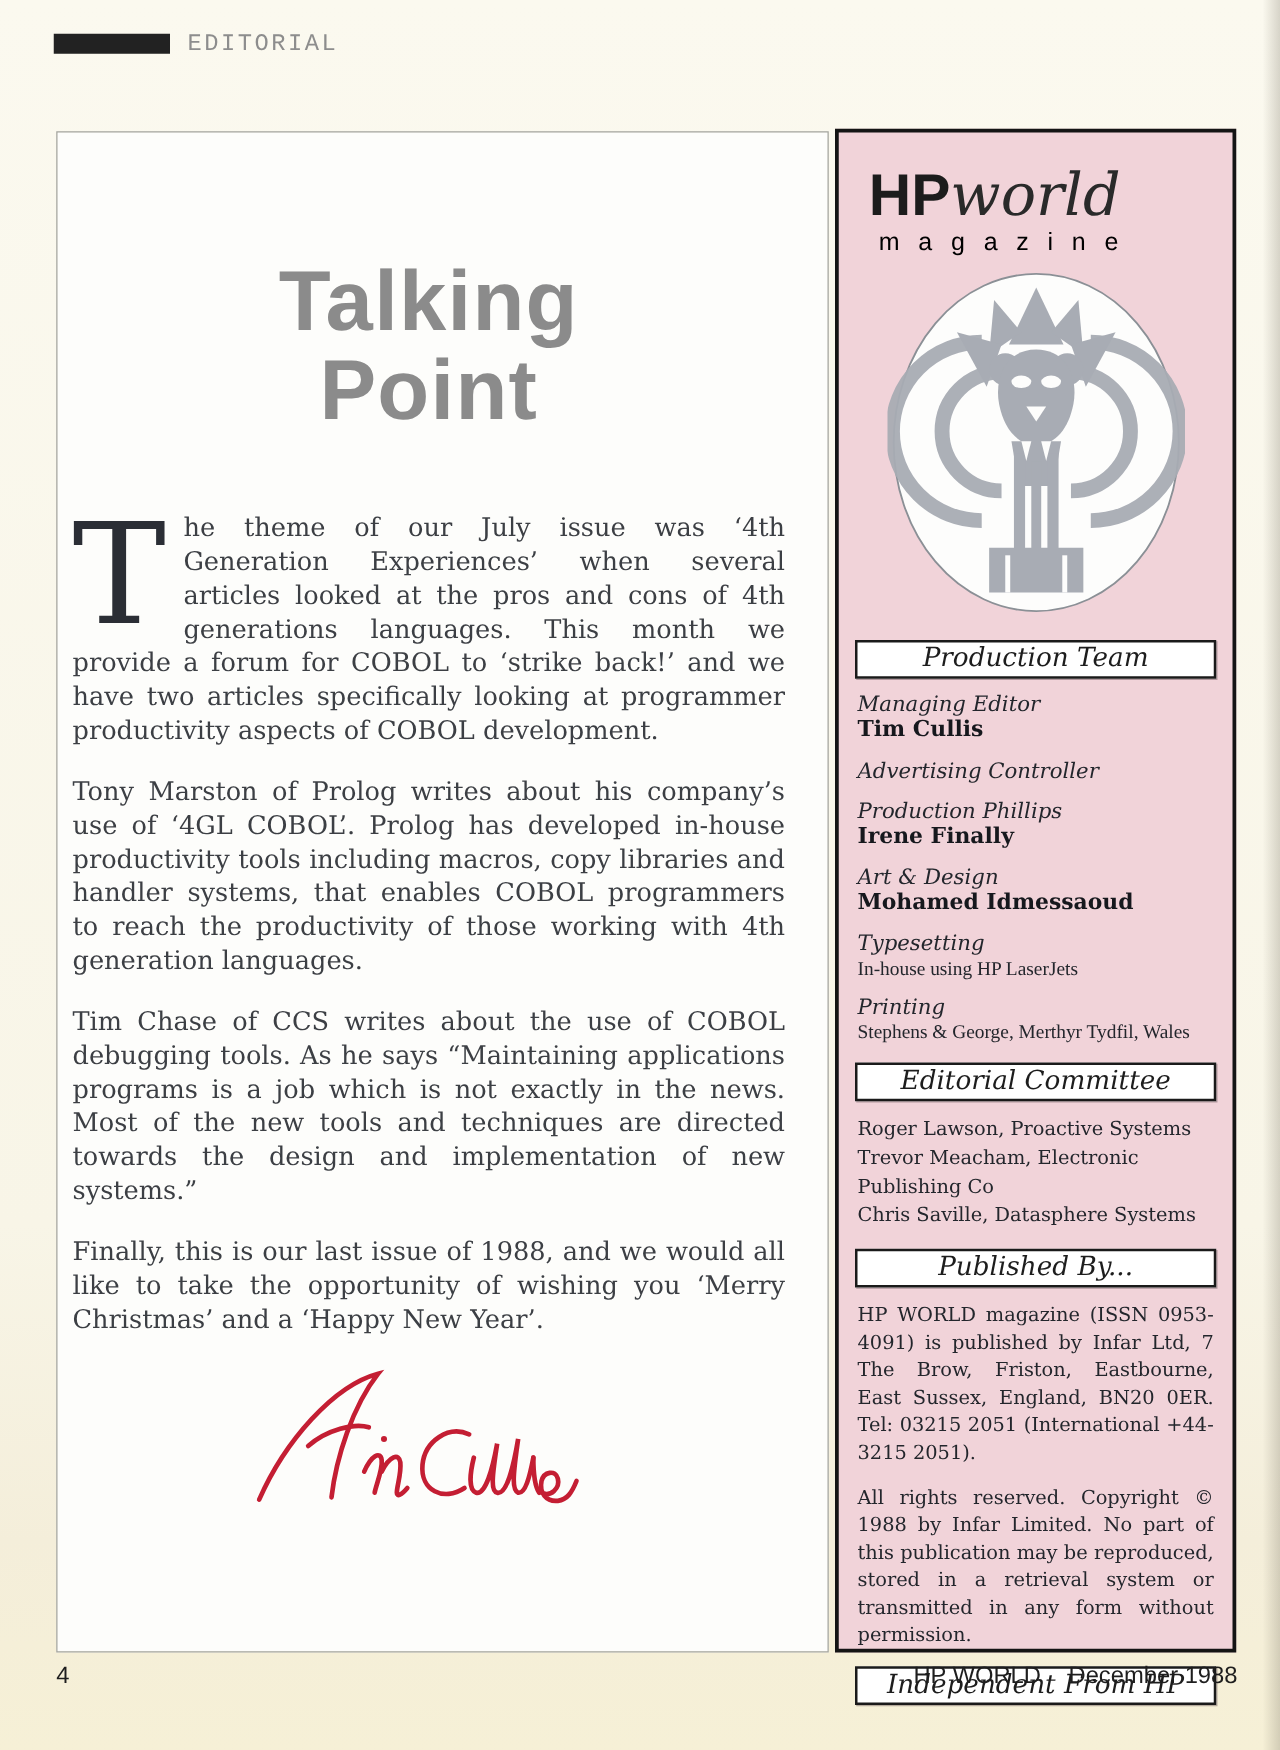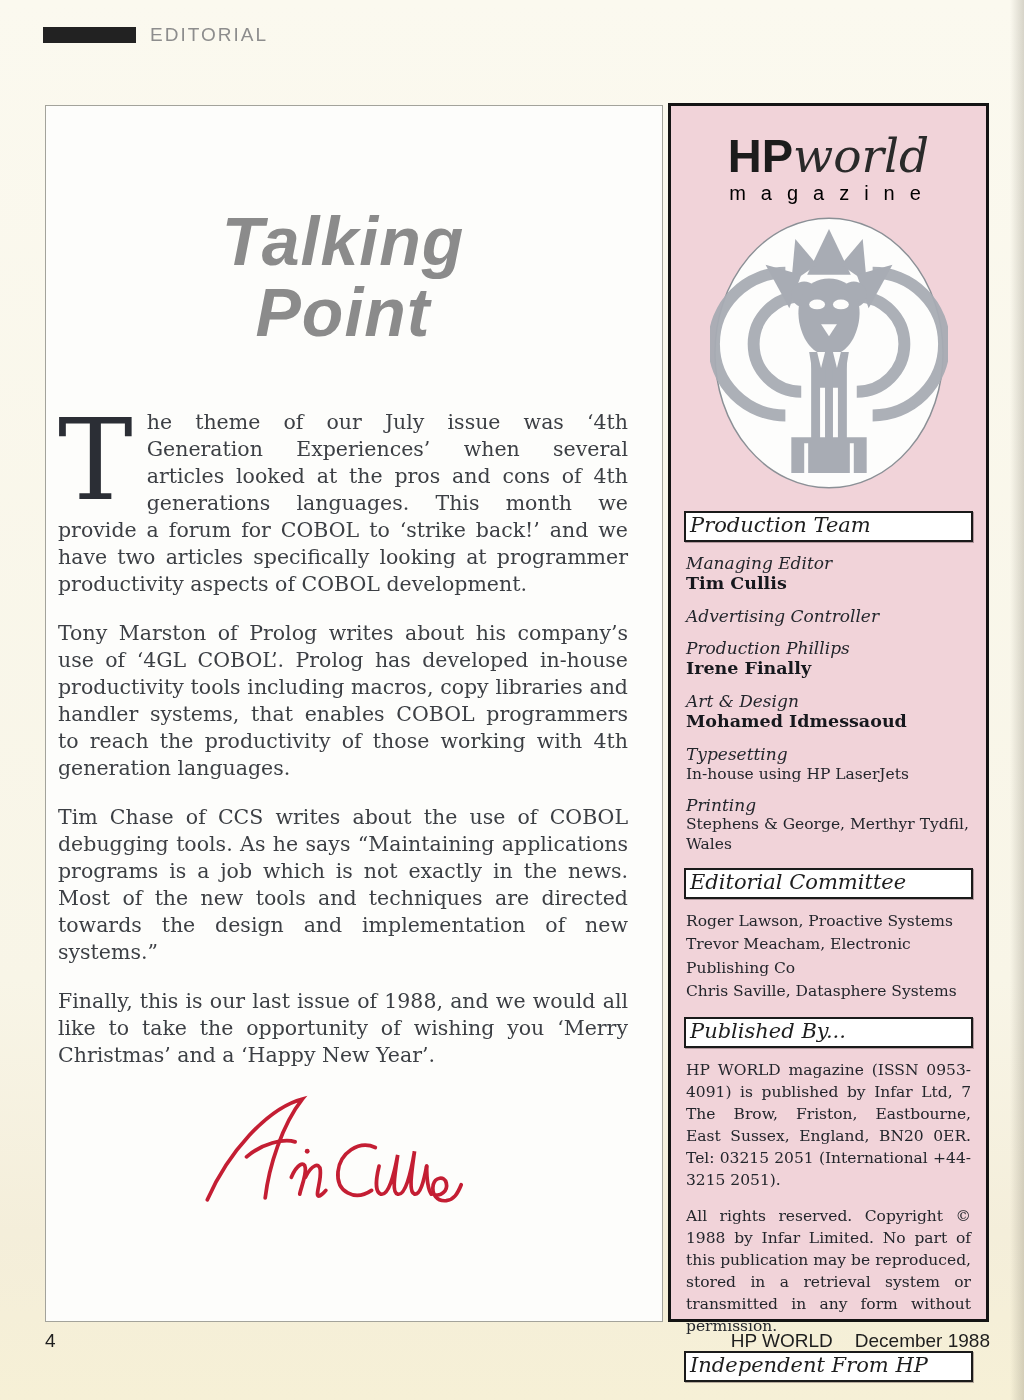--- a/index.html
+++ b/index.html
@@ -11,53 +11,53 @@
     background:linear-gradient(180deg,#fbf9ef 0%,#f8f5e7 70%,#f4eeda 88%,#f6f0d6 100%);
     overflow:hidden;
   }
   
   .edge-shade{position:absolute;top:0;right:0;width:14px;height:100%;
     background:linear-gradient(90deg,rgba(0,0,0,0),rgba(120,115,100,.28));}
 
   
   .ed-header{position:absolute;top:24px;left:43px;display:flex;align-items:center;gap:14px;}
   .ed-bar{width:93px;height:16px;background:#222;}
-  .ed-label{font-family:Liberation Sans, sans-serif;font-size:19px;letter-spacing:2px;color:#8d8d8d;}
+  .ed-label{font-family:Liberation Mono, monospace;font-size:19px;letter-spacing:2px;color:#8d8d8d;}
 
   
   .main-box{position:absolute;left:45px;top:105px;width:618px;height:1217px;
     background:#fdfdfb;border:1px solid #a3a39b;padding:0 34px 0 12px;}
   .article-title{margin-top:100px;text-align:center;
     font-family:"Liberation Sans",sans-serif;font-weight:bold;
-    font-size:68px;line-height:1.05;color:#8b8b8b;letter-spacing:1px;font-style:italic;}
+    font-size:68px;line-height:1.05;color:#8b8b8b;letter-spacing:1px;}
   .body-copy{margin-top:60px;color:#3c3f44;font-size:20.5px;line-height:27px;text-align:justify;}
   .body-copy p{margin-bottom:22px;}
   .dropcap{float:left;font-size:112px;line-height:86px;padding:8px 14px 0 0;
     color:#2b2e35;font-family:"DejaVu Serif",serif;}
   .signature{margin:4px 0 0 140px;}
 
   
   .sidebar{position:absolute;left:668px;top:103px;width:321px;height:1219px;
     background:#f1d3d9;border:3px solid #141414;}
-  .masthead{text-align:center;margin-top:26px;line-height:1;}
+  .masthead{text-align:left;margin-top:26px;line-height:1;margin-left:24px;}
   .brand-bold{font-family:"Liberation Sans",sans-serif;font-weight:bold;font-size:47px;color:#1c1c1c;}
   .brand-italic{font-family:"DejaVu Serif",serif;font-style:italic;font-size:47px;color:#2a2a2a;}
   .masthead-sub{font-family:"Liberation Sans",sans-serif;font-size:20px;color:#000000;
     letter-spacing:15px;margin-top:4px;margin-left:8px;}
   .emblem-wrap{text-align:center;margin-top:10px;}
 
   .banner{margin:14px 13px 11px;background:#fff;border:2px solid #1a1a1a;
-    padding:0 4px 3px;
+    padding:0 4px 3px;text-align:center;
     font-family:"DejaVu Serif",serif;font-style:italic;font-size:21px;color:#1d1d1d;
     box-shadow:1px 1px 0 rgba(60,40,45,.35);}
   .sb-section{padding:0 15px;}
   .entry{margin-bottom:11px;}
   .role{font-style:italic;font-size:17px;color:#23262c;line-height:1.2;}
   .pname{font-weight:bold;font-size:17.5px;color:#16181d;line-height:1.25;}
-  .pname.plain{font-weight:normal;font-size:15.5px;color:#23262c;}
+  .pname.plain{font-weight:normal;font-size:15.5px;color:#23262c;font-family:Liberation Serif, serif;}
   .committee-line{font-size:15.5px;color:#23262c;line-height:1.5;}
   .sb-par{font-size:15.5px;color:#23262c;line-height:1.42;text-align:justify;margin-bottom:14px;}
 
   
   .page-footer{position:absolute;left:45px;top:1330px;width:945px;
     display:flex;justify-content:space-between;align-items:baseline;
     font-family:"Liberation Sans",sans-serif;font-size:19px;color:#1e1e1e;}
   .footer-right{display:flex;gap:22px;align-items:center;}
 </style>
 </head>

